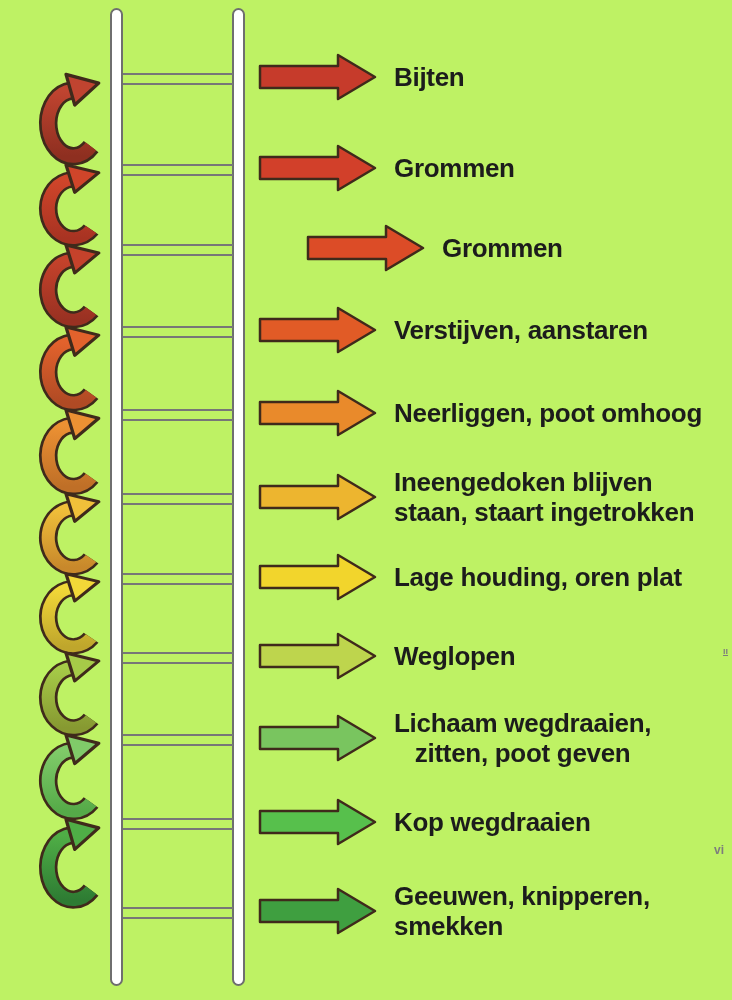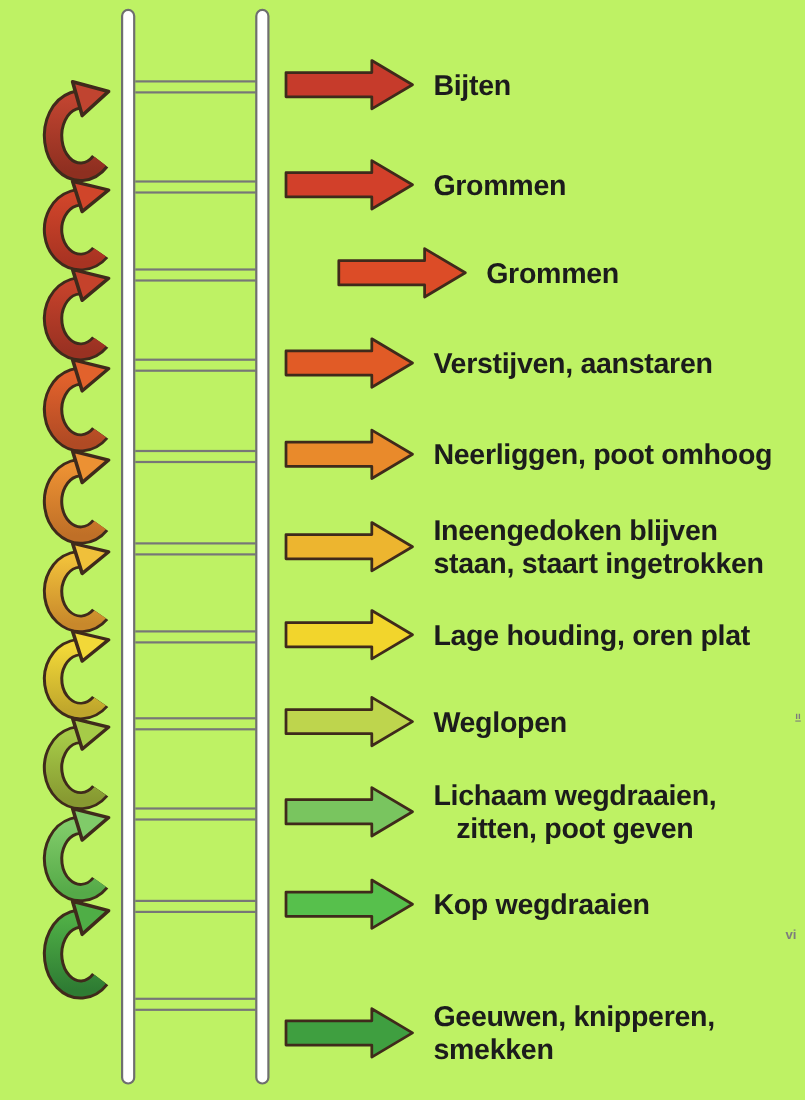--- a/index.html
+++ b/index.html
@@ -211,21 +211,21 @@
         </svg>
         <div class="label">Lichaam wegdraaien,
 zitten, poot geven</div>
       </div>
       <div class="row" style="top: 822px;">
         <svg viewBox="0 0 120 50" width="120" height="50" class="level-arrow">
           <polygon points="2,14 80,14 80,3 117,25 80,47 80,36 2,36" fill="#57c04c" stroke="#3f2a1b" stroke-width="2.5" stroke-linejoin="round"></polygon>
         </svg>
         <div class="label">Kop wegdraaien</div>
       </div>
-      <div class="row" style="top: 939px; justify-content: space-between;">
+      <div class="row" style="top: 911px; justify-content: space-between;">
         <svg viewBox="0 0 120 50" width="120" height="50" class="level-arrow">
           <polygon points="2,14 80,14 80,3 117,25 80,47 80,36 2,36" fill="#3f9f40" stroke="#3f2a1b" stroke-width="2.5" stroke-linejoin="round"></polygon>
         </svg>
         <div class="label">Geeuwen, knipperen,
 smekken</div>
       </div>
     </div>
   <div id="frags">
       <div class="edge-frag" style="left: 723px; top: 646px; font-size: 9px; text-decoration: underline;">ıı</div>
       <div class="edge-frag" style="left: 714px; top: 843px; font-size: 12px;">vi</div>

